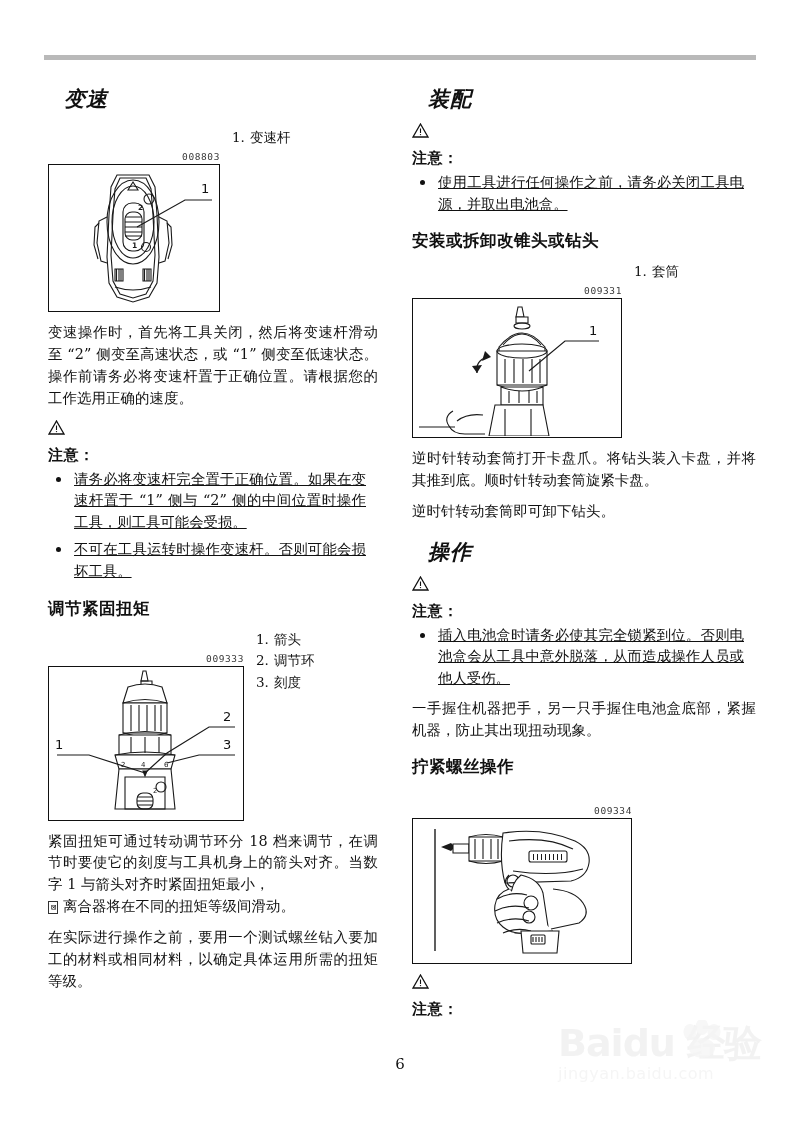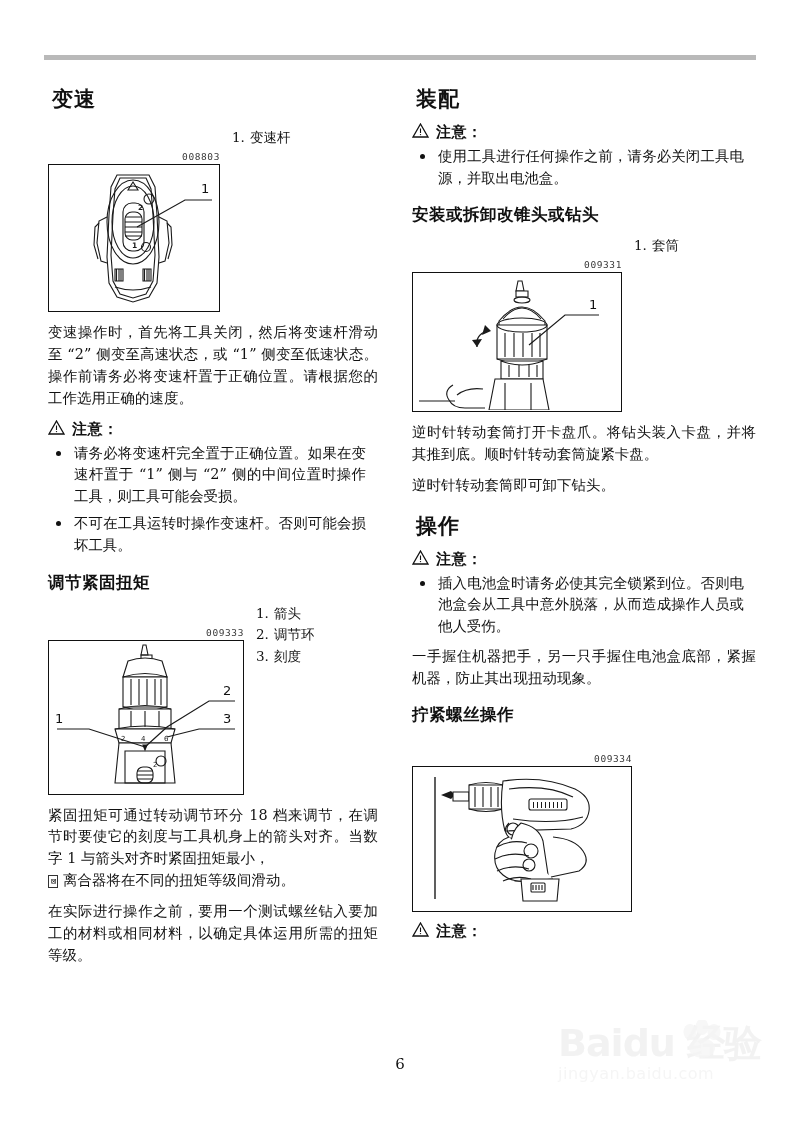--- a/index.html
+++ b/index.html
@@ -39,23 +39,24 @@
     top: 88px;
     width: 330px;
   }
   .col-left  { left: 48px; }
   .col-right { left: 412px; width: 344px; }
 
   
   h1.sec {
     font-size: 21px;
     font-weight: 700;
-    margin: 0 0 12px 4px;
+    margin: 0 0 12px 16px;
     letter-spacing: 1px;
     line-height: 1.1;
+    font-style: italic;
   }
   h2.sub {
     font-size: 16.5px;
     font-weight: 700;
     margin: 16px 0 6px 0;
     letter-spacing: 0.5px;
     line-height: 1.2;
   }
 
   
@@ -67,30 +68,32 @@
     text-align: justify;
     letter-spacing: 0.1px;
   }
 
   
   .caution-head {
     display: flex;
     align-items: flex-start;
     gap: 7px;
     margin: 10px 0 4px 0;
+    flex-direction: column;
   }
   .caution-label {
     font-size: 15px;
     font-weight: 700;
     letter-spacing: 0.5px;
   }
   ul.bullets {
     list-style: none;
     margin: 0 12px 8px 0;
     padding: 0;
+    text-decoration: underline;
   }
   ul.bullets li {
     position: relative;
     padding-left: 26px;
     font-family: "DejaVu Serif", "Liberation Serif", serif;
     font-size: 14.4px;
     line-height: 1.5;
     margin-bottom: 6px;
     text-align: justify;
   }

